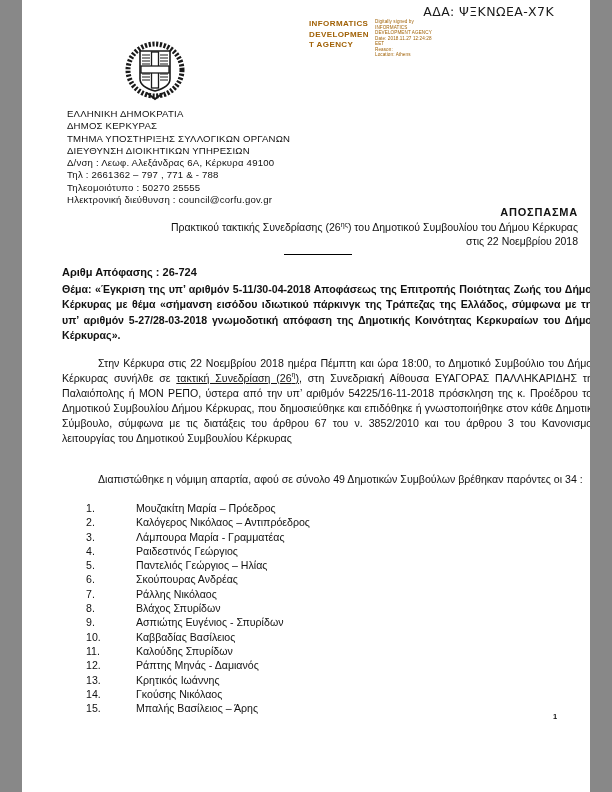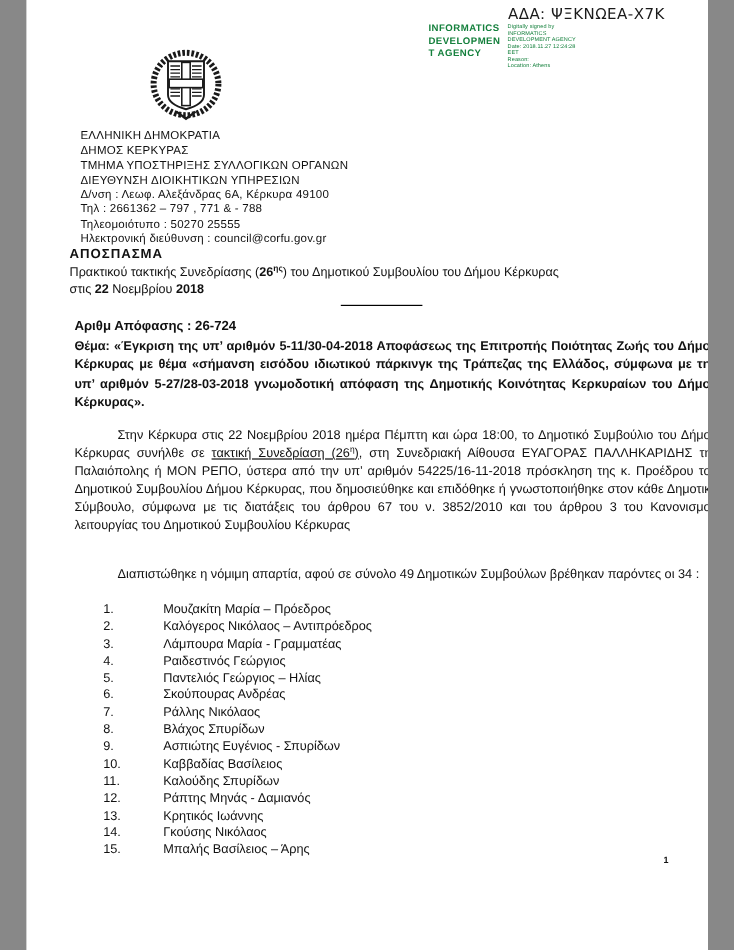--- a/index.html
+++ b/index.html
@@ -14,39 +14,39 @@
   }
   
   .ada {
     position:absolute; top:4px; right:36px;
     font-size:12.5px; letter-spacing:0.4px; color:#1a1a1a;
     font-family:"DejaVu Sans", sans-serif;
   }
   
   .stamp {
     position:absolute; left:287px; top:19px;
-    display:flex; gap:4px; color:#15803d;margin-left:48px;
+    display:flex; gap:4px; color:#a16207;
   }
   .stamp-big { width:62px; font-size:8px; line-height:10.5px; font-weight:bold; letter-spacing:0.4px; }
   .stamp-small { width:78px; font-size:4.6px; line-height:5.5px; letter-spacing:0.1px; }
   
   .emblem { position:absolute; left:101px; top:41px; width:64px; height:66px; }
   
   .letterhead {
     position:absolute; left:45px; top:108px;
     font-size:9.6px; line-height:12.3px; letter-spacing:0.2px;
     white-space:nowrap;
   }
   .letterhead .email-link { color:#111; cursor:pointer; }
   
-  .title-block { position:absolute; left:0; right:12px; top:206px; text-align:left;padding-left:36px; }
+  .title-block { position:absolute; left:0; right:12px; top:206px; text-align:right;padding-left:36px; }
   .doc-title { font-size:11px; font-weight:bold; letter-spacing:0.8px; }
   .doc-subtitle { font-size:10.5px; margin-top:3px; }
   .doc-dateline { font-size:10.5px; margin-top:2px; }
-  .b { font-weight:bold; }
+  .b { font-weight:normal; }
   sup { font-size:7px; vertical-align:super; line-height:0; }
   .center-rule { width:68px; border-top:1.4px solid #000; margin:7px auto 0 auto; }
   
   .decision-number { position:absolute; left:40px; top:266px; font-size:11px; font-weight:bold; }
   .subject {
     position:absolute; left:40px; top:282px; width:536px;
     font-size:10.6px; font-weight:bold; line-height:15.3px;
     text-align:justify;
   }
   .para {

